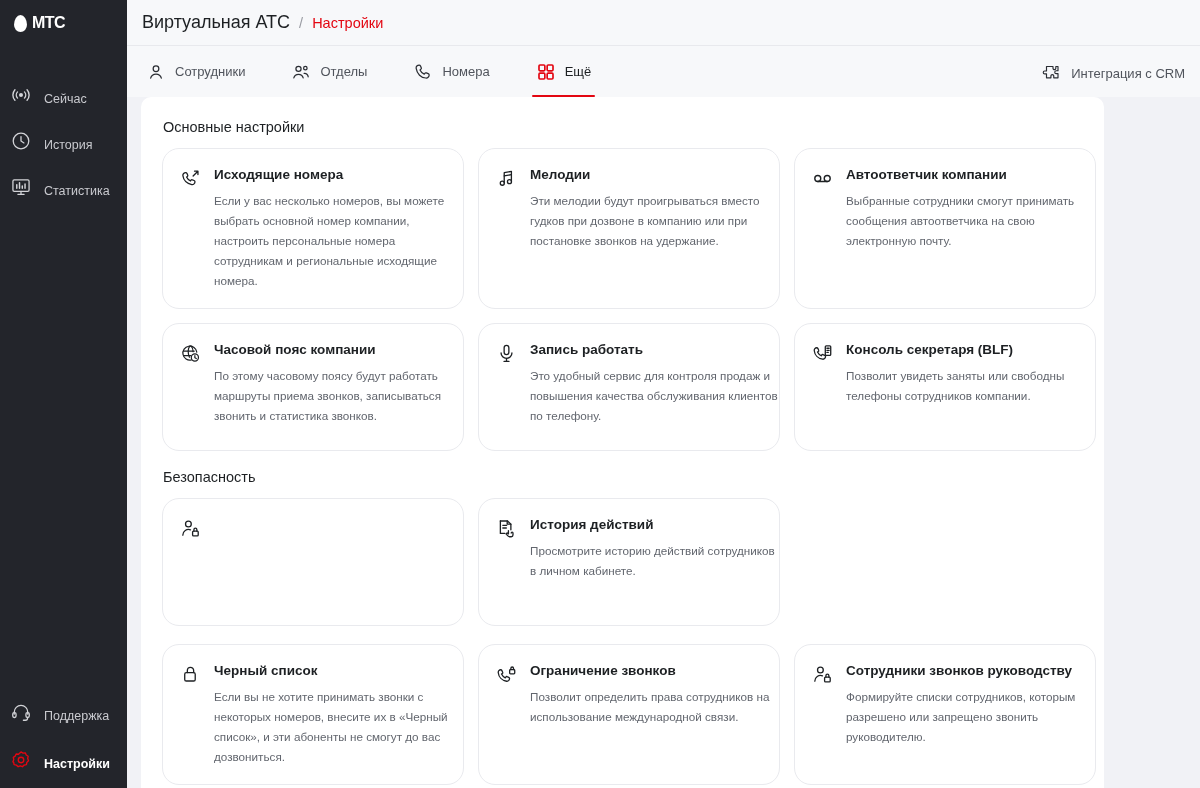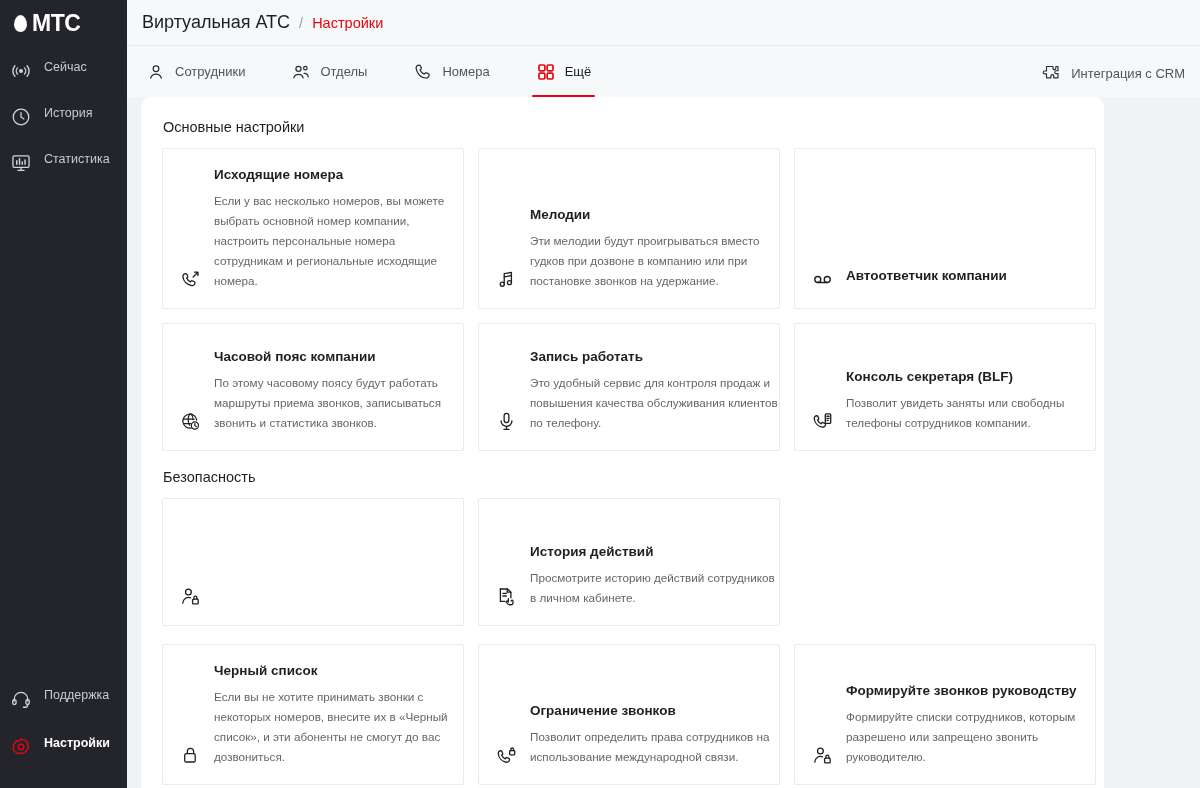--- a/index.html
+++ b/index.html
@@ -29,44 +29,44 @@
     gap: 5px;
   }
   .logo-egg {
     width: 13px; height: 17px;
     background: #fff;
     border-radius: 50% 50% 50% 50% / 58% 58% 42% 42%;
     display: inline-block;
     flex: 0 0 auto;
   }
   .logo-text {
-    color: #fff; font-weight: bold; font-size: 23px;
+    color: #fff; font-weight: bold; font-size: 16px;
     letter-spacing: -0.5px; line-height: 1;
   }
   .sidebar-nav { margin-top: 14px; flex: 1 1 auto; }
   .nav-item {
     height: 46px;
-    display: flex; align-items: flex-start;
+    display: flex; align-items: flex-end;
     padding-left: 10px;
     gap: 12px;
     cursor: pointer;
     position: relative;
   }
   .nav-item .ico {
     width: 22px; height: 22px;
     display: flex; align-items: center; justify-content: center;
     flex: 0 0 22px;
     color: #d3d4d8;
   }
   .nav-item .nav-label {
     color: #c9cacf; font-size: 12.5px; white-space: nowrap;
   }
   .nav-item.active .nav-label { color: #ffffff; font-weight: bold; }
   .nav-item.active .ico { color: #e30611; }
-  .sidebar-bottom { margin-bottom: 4px; }
+  .sidebar-bottom { margin-bottom: 17px; }
   .sidebar-bottom .nav-item { height: 48px; }
 
   
   .main {
     position: absolute; left: 127px; top: 0;
     width: 1073px; height: 788px;
     background: #f1f2f6;
   }
   .topbar {
     height: 46px;
@@ -133,27 +133,26 @@
   }
   .section + .section { margin-top: 18px; }
   .card-grid {
     display: grid;
     grid-template-columns: repeat(3, 302px);
     gap: 14px;
   }
   .card {
     background: #fff;
     border: 1px solid #e9eaee;
-    border-radius: 2px;
+    border-radius: 17px;
     padding: 17px 0 17px 16px;
     display: flex;
     gap: 13px;
     cursor: pointer;
     min-height: 128px;
-    align-items: flex-end;
   }
   .card.tall { min-height: 133px; }
   .card .c-ico {
     width: 22px; height: 22px; flex: 0 0 22px;
     margin-top: 2px;
     color: #1d2023;
     display: flex; align-items: flex-start; justify-content: center;
   }
   .card .c-body { flex: 1 1 auto; min-width: 0; }
   .card .c-title {
@@ -337,20 +336,21 @@
           <div class="card">
             <span class="c-ico">
               <svg width="21" height="21" viewBox="0 0 24 24" fill="none" stroke="currentColor" stroke-width="1.6">
                 <circle cx="6.6" cy="12" r="3.4"></circle>
                 <circle cx="17.4" cy="12" r="3.4"></circle>
                 <path d="M6.6 15.4h10.8" stroke-linecap="round"></path>
               </svg>
             </span>
             <div class="c-body">
               <div class="c-title">Автоответчик компании</div>
+              <div class="c-desc">Выбранные сотрудники смогут принимать сообщения автоответчика на свою электронную почту.</div>
             </div>
           </div>
 
           <div class="card">
             <span class="c-ico">
               <svg width="21" height="21" viewBox="0 0 24 24" fill="none" stroke="currentColor" stroke-width="1.4" stroke-linecap="round">
                 <path d="M19.2 10.4A8 8 0 1 0 13 19.4"></path>
                 <path d="M4.2 9.4h12M4.6 14.4h7.6"></path>
                 <path d="M11.4 3.2c-2.4 2.6-2.8 8.6-.6 13"></path>
                 <path d="M12.6 3.2c1.6 1.8 2.4 4.6 2.4 6.8"></path>
@@ -462,21 +462,21 @@
           <div class="card tall">
             <span class="c-ico">
               <svg width="21" height="21" viewBox="0 0 24 24" fill="none" stroke="currentColor" stroke-width="1.5" stroke-linecap="round" stroke-linejoin="round">
                 <circle cx="9.6" cy="6.8" r="3.3"></circle>
                 <path d="M3.2 19.6a6.5 6.5 0 0 1 8.8-6.1"></path>
                 <rect x="14.4" y="15" width="6.4" height="5.4" rx="1"></rect>
                 <path d="M15.9 15v-1.7a1.7 1.7 0 0 1 3.4 0V15"></path>
               </svg>
             </span>
             <div class="c-body">
-              <div class="c-title">Формируйте звонков руководству</div>
+              <div class="c-title">Сотрудники звонков руководству</div>
               <div class="c-desc">Формируйте списки сотрудников, которым разрешено или запрещено звонить руководителю.</div>
             </div>
           </div>
         </div>
       </div>
 
     </section>
   </div>
 </div>
 

